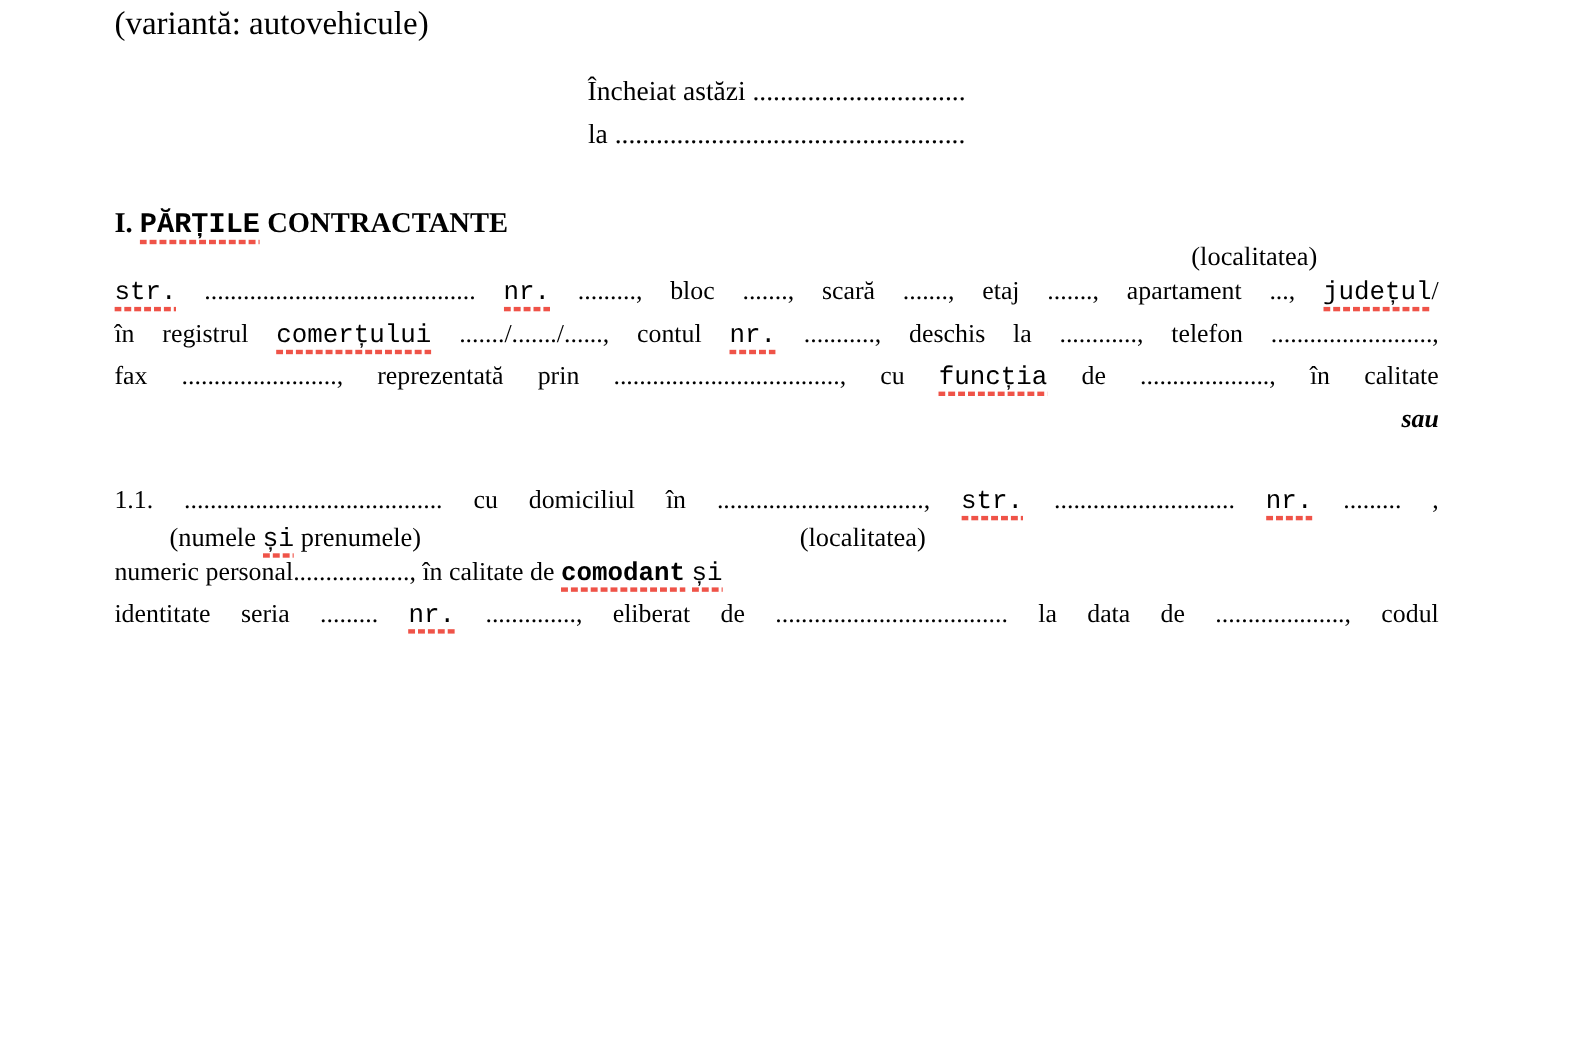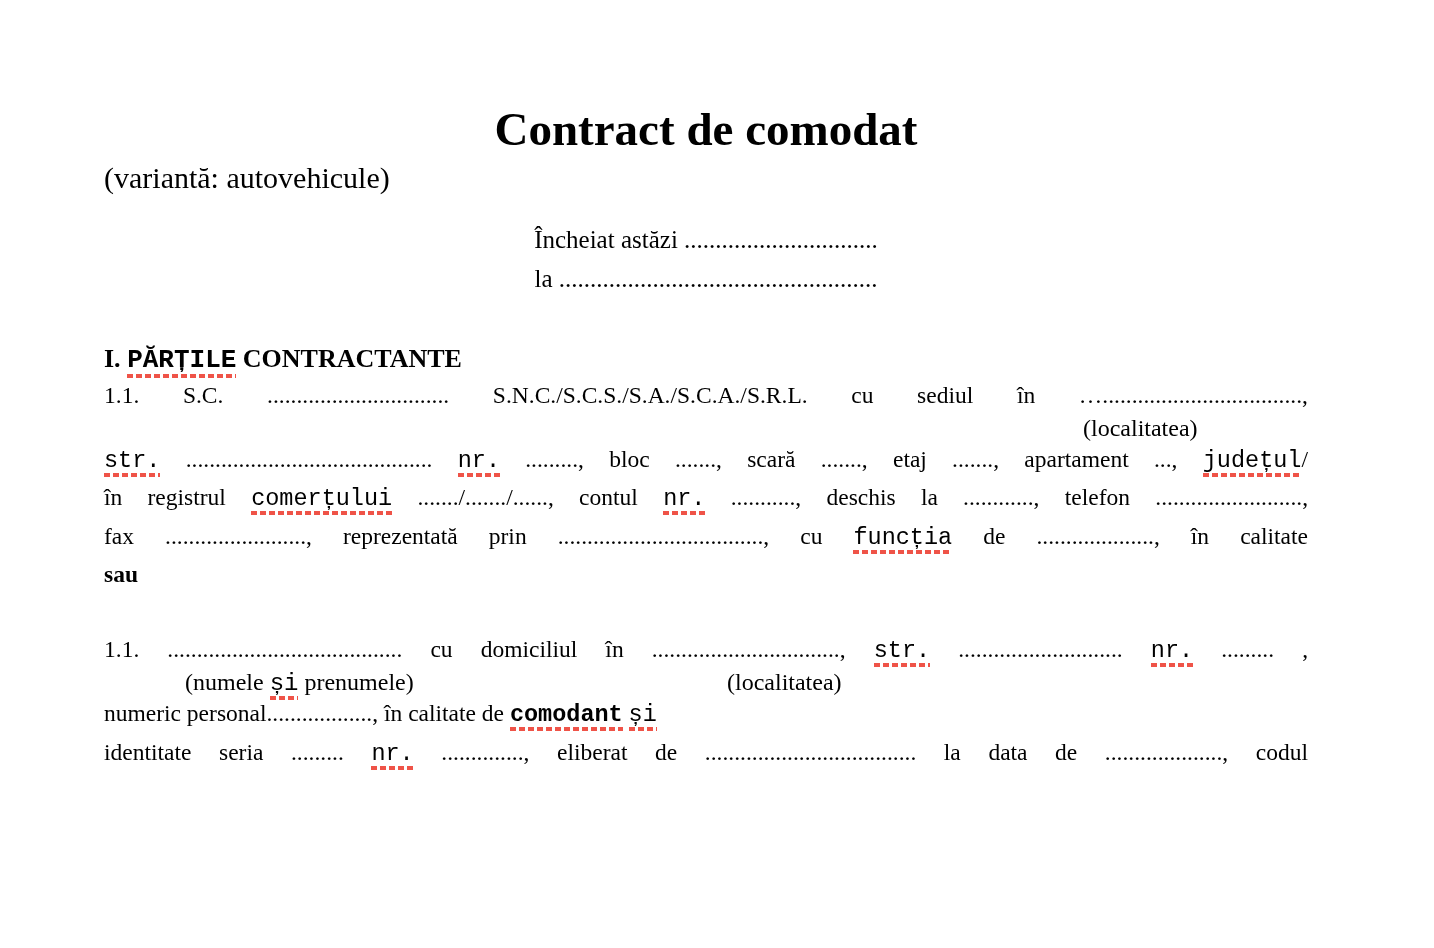--- a/index.html
+++ b/index.html
@@ -16,58 +16,56 @@
   .doc-title{
     font-size:47px;font-weight:bold;text-align:center;
     margin:102px 0 0 0;line-height:54px;letter-spacing:0;
   }
   .doc-subtitle{font-size:30px;text-align:left;margin-top:4px;line-height:36px;}
   .datelines{margin-top:24px;font-size:25px;line-height:39px;text-align:center;}
   .heading{font-size:26px;font-weight:bold;margin-top:26px;line-height:34px;}
   .body{margin-top:44px;}
   .line{font-size:23.5px;line-height:37.5px;white-space:normal;}
   .just{text-align:justify;text-align-last:justify;}
-  .center{text-align:left;}
+  .center{text-align:right;font-style:italic;}
   .labels{position:relative;height:26px;font-size:24px;line-height:26px;}
   .cap{position:absolute;top:0;white-space:nowrap;}
   .b{font-weight:bold;}
   .sq{
     background-image:linear-gradient(90deg,var(--sq,#ef5348) 0 6px,transparent 6px 9px);
     background-size:9px 4px;
     background-repeat:repeat-x;
     background-position:left bottom;
     padding-bottom:3px;
     font-family:Liberation Mono, monospace;
   }
   .spacer{width:100%;}
 </style>
 </head>
 <body>
 
 <div class="page">
   <div class="content">
-    <h1 class="doc-title">Contract de comodat</h1>
     <div class="doc-subtitle">(variantă: autovehicule)</div>
     <div class="datelines">
       <div>Încheiat astăzi ...............................</div>
       <div>la ...................................................</div>
     </div>
     <div class="body">
         <div class="heading"><span>I. </span><span class="sq">PĂRȚILE</span><span> CONTRACTANTE</span></div>
-        <div class="line just"><span>1.1. S.C. ............................... S.N.C./S.C.S./S.A./S.C.A./S.R.L. cu sediul în …..................................,</span></div>
         <div class="labels">
           <span class="cap" style="left: 979px;"><span>(localitatea)</span></span>
         </div>
         <div class="line just"><span class="sq">str.</span><span> .......................................... </span><span class="sq">nr.</span><span> ........., bloc ......., scară ......., etaj ......., apartament ..., </span><span class="sq">județul</span><span>/</span></div>
         <div class="line just"><span>în registrul </span><span class="sq">comerțului</span><span> ......./......./......, contul </span><span class="sq">nr.</span><span> ..........., deschis la ............, telefon .........................,</span></div>
         <div class="line just"><span>fax ........................, reprezentată prin ..................................., cu </span><span class="sq">funcția</span><span> de ...................., în calitate</span></div>
         <div class="line center"><span class="b">sau</span></div>
         <div class="spacer" style="height: 37px;"></div>
         <div class="line just"><span>1.1. ........................................ cu domiciliul în ................................, </span><span class="sq">str.</span><span> ............................ </span><span class="sq">nr.</span><span> ......... ,</span></div>
         <div class="labels">
-          <span class="cap" style="left: 50px; margin-left: 31px;"><span>(numele </span><span class="sq">și</span><span> prenumele)</span></span>
+          <span class="cap" style="left: 50px;"><span>(numele </span><span class="sq">și</span><span> prenumele)</span></span>
           <span class="cap" style="left: 623px;"><span>(localitatea)</span></span>
         </div>
         <div class="line"><span>numeric personal.................., în calitate de </span><span class="b sq">comodant</span><span> </span><span class="sq">și</span></div>
         <div class="line just"><span>identitate seria ......... </span><span class="sq">nr.</span><span> .............., eliberat de .................................... la data de ...................., codul</span></div>
       </div>
   </div>
 </div>
 
 </body></html>

